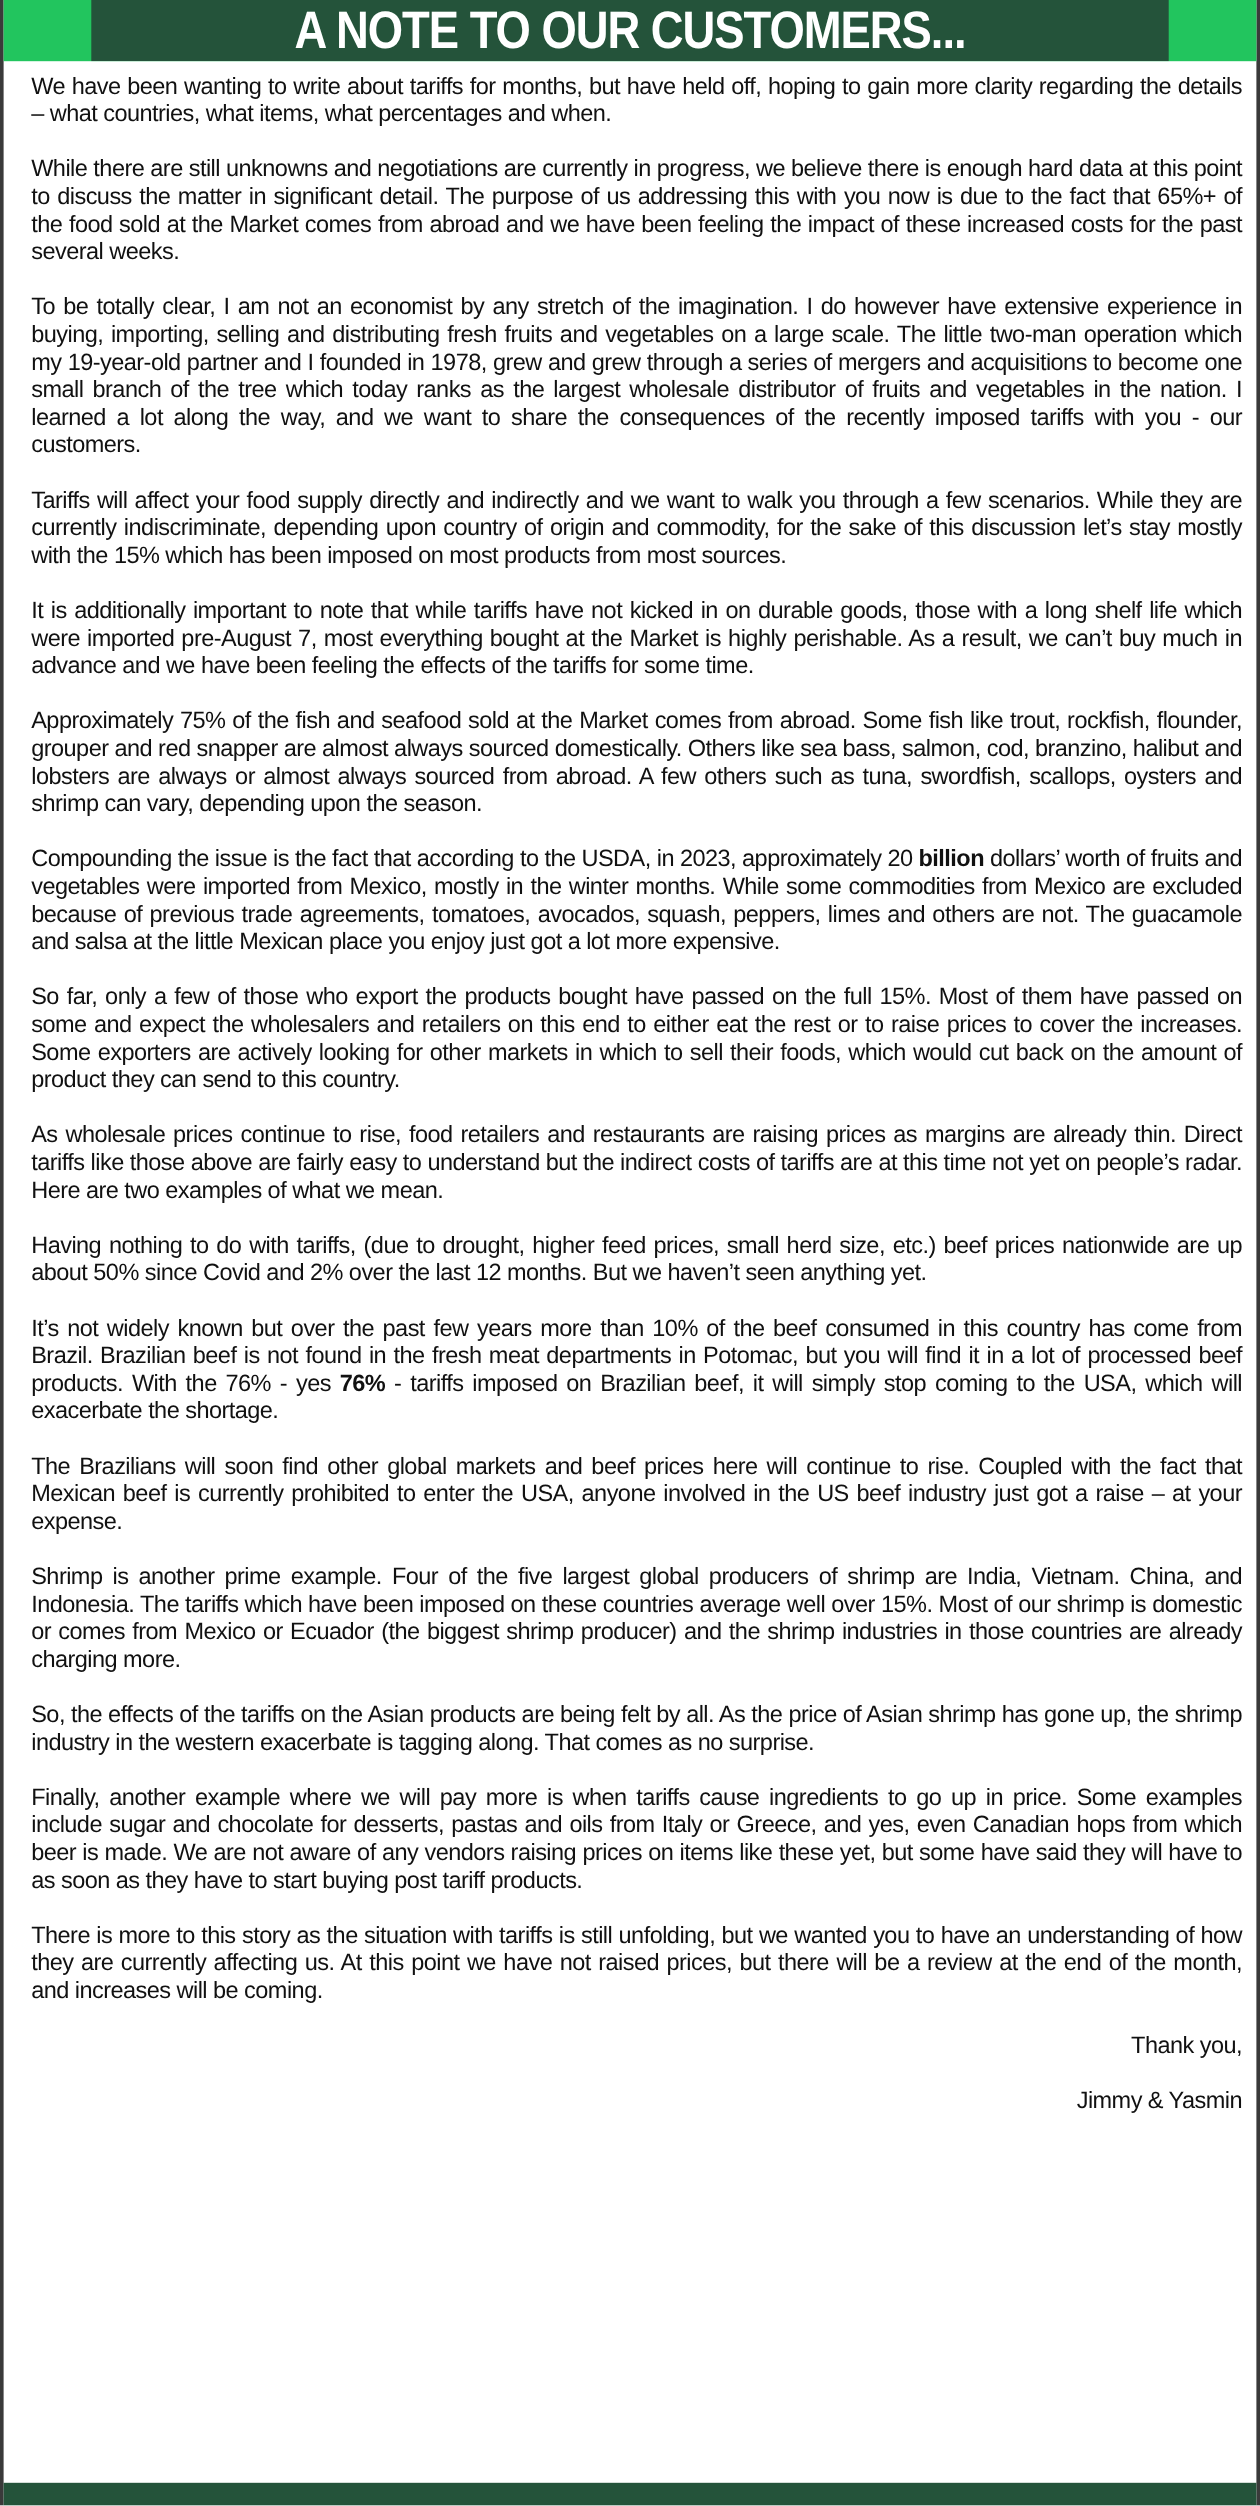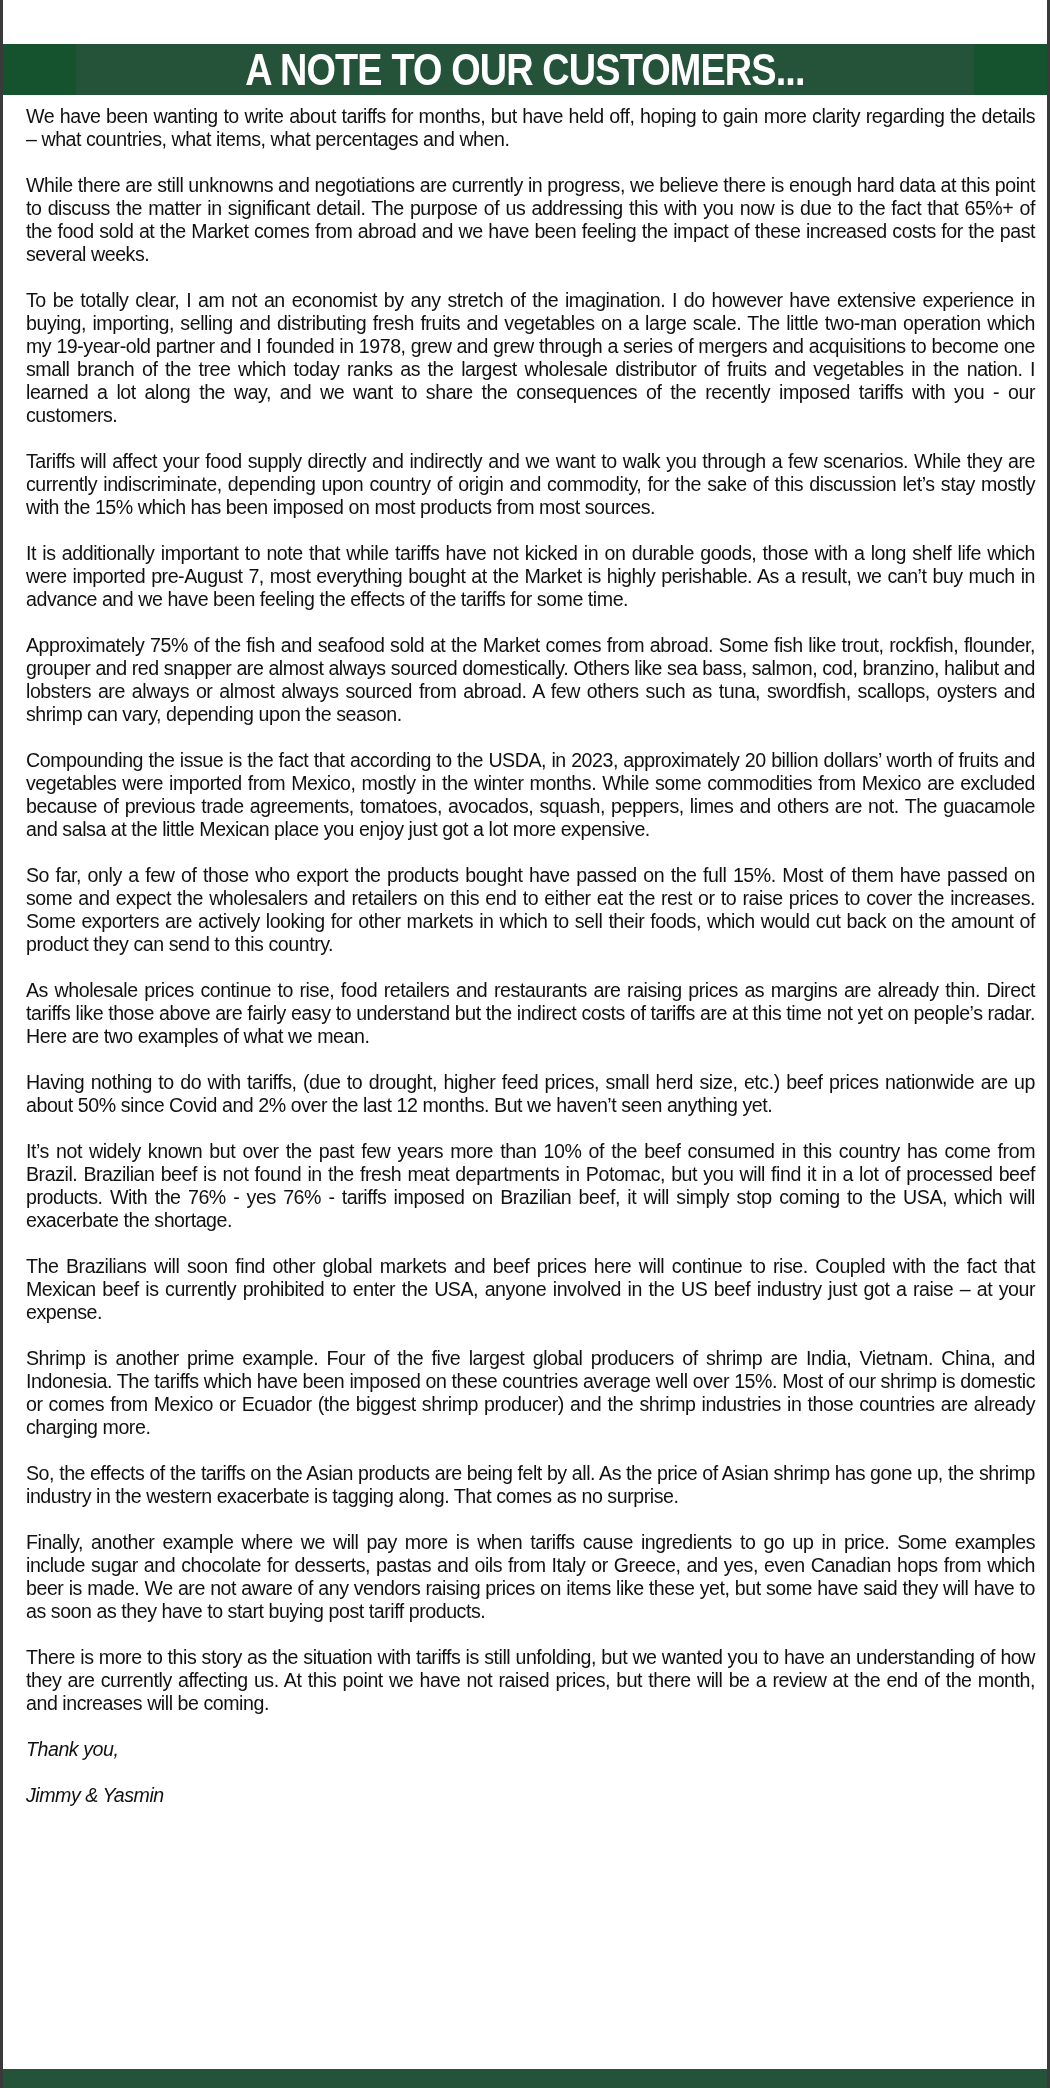--- a/index.html
+++ b/index.html
@@ -13,30 +13,30 @@
   }
   .header {
     height: 51px; background: #24533a; color: #ffffff;
     display: flex; align-items: center; justify-content: center;
     font-family: "Liberation Sans", sans-serif; font-weight: bold;
     font-size: 44px; letter-spacing: -1px; line-height: 51px;
     transform: scaleX(0.86);
     transform-origin: center;
     white-space: nowrap;
   }
-  .header-wrap { height: 51px; background: #14532d; overflow: hidden; margin-top: 44px; }
+  .header-wrap { height: 51px; background: #22c55e; overflow: hidden; }
   .body {
     padding: 10px 12px 0 23px;
     font-family: "Liberation Sans", sans-serif;
     font-size: 19.6px; line-height: 23px; color: #111111;
     letter-spacing: -0.45px;
   }
   .para { margin: 0 0 23px 0; text-align: justify; }
-  .para.left { text-align: left; font-style: italic; }
-  .para b { font-weight: normal; }
+  .para.left { text-align: right; }
+  .para b { font-weight: bold; }
   .footer-band {
     position: absolute; left: 0; right: 0; bottom: 0; height: 19px;
     background: #24533a;
   }
 </style>
 </head>
 <body>
 
 <div class="page">
   <div class="header-wrap">

